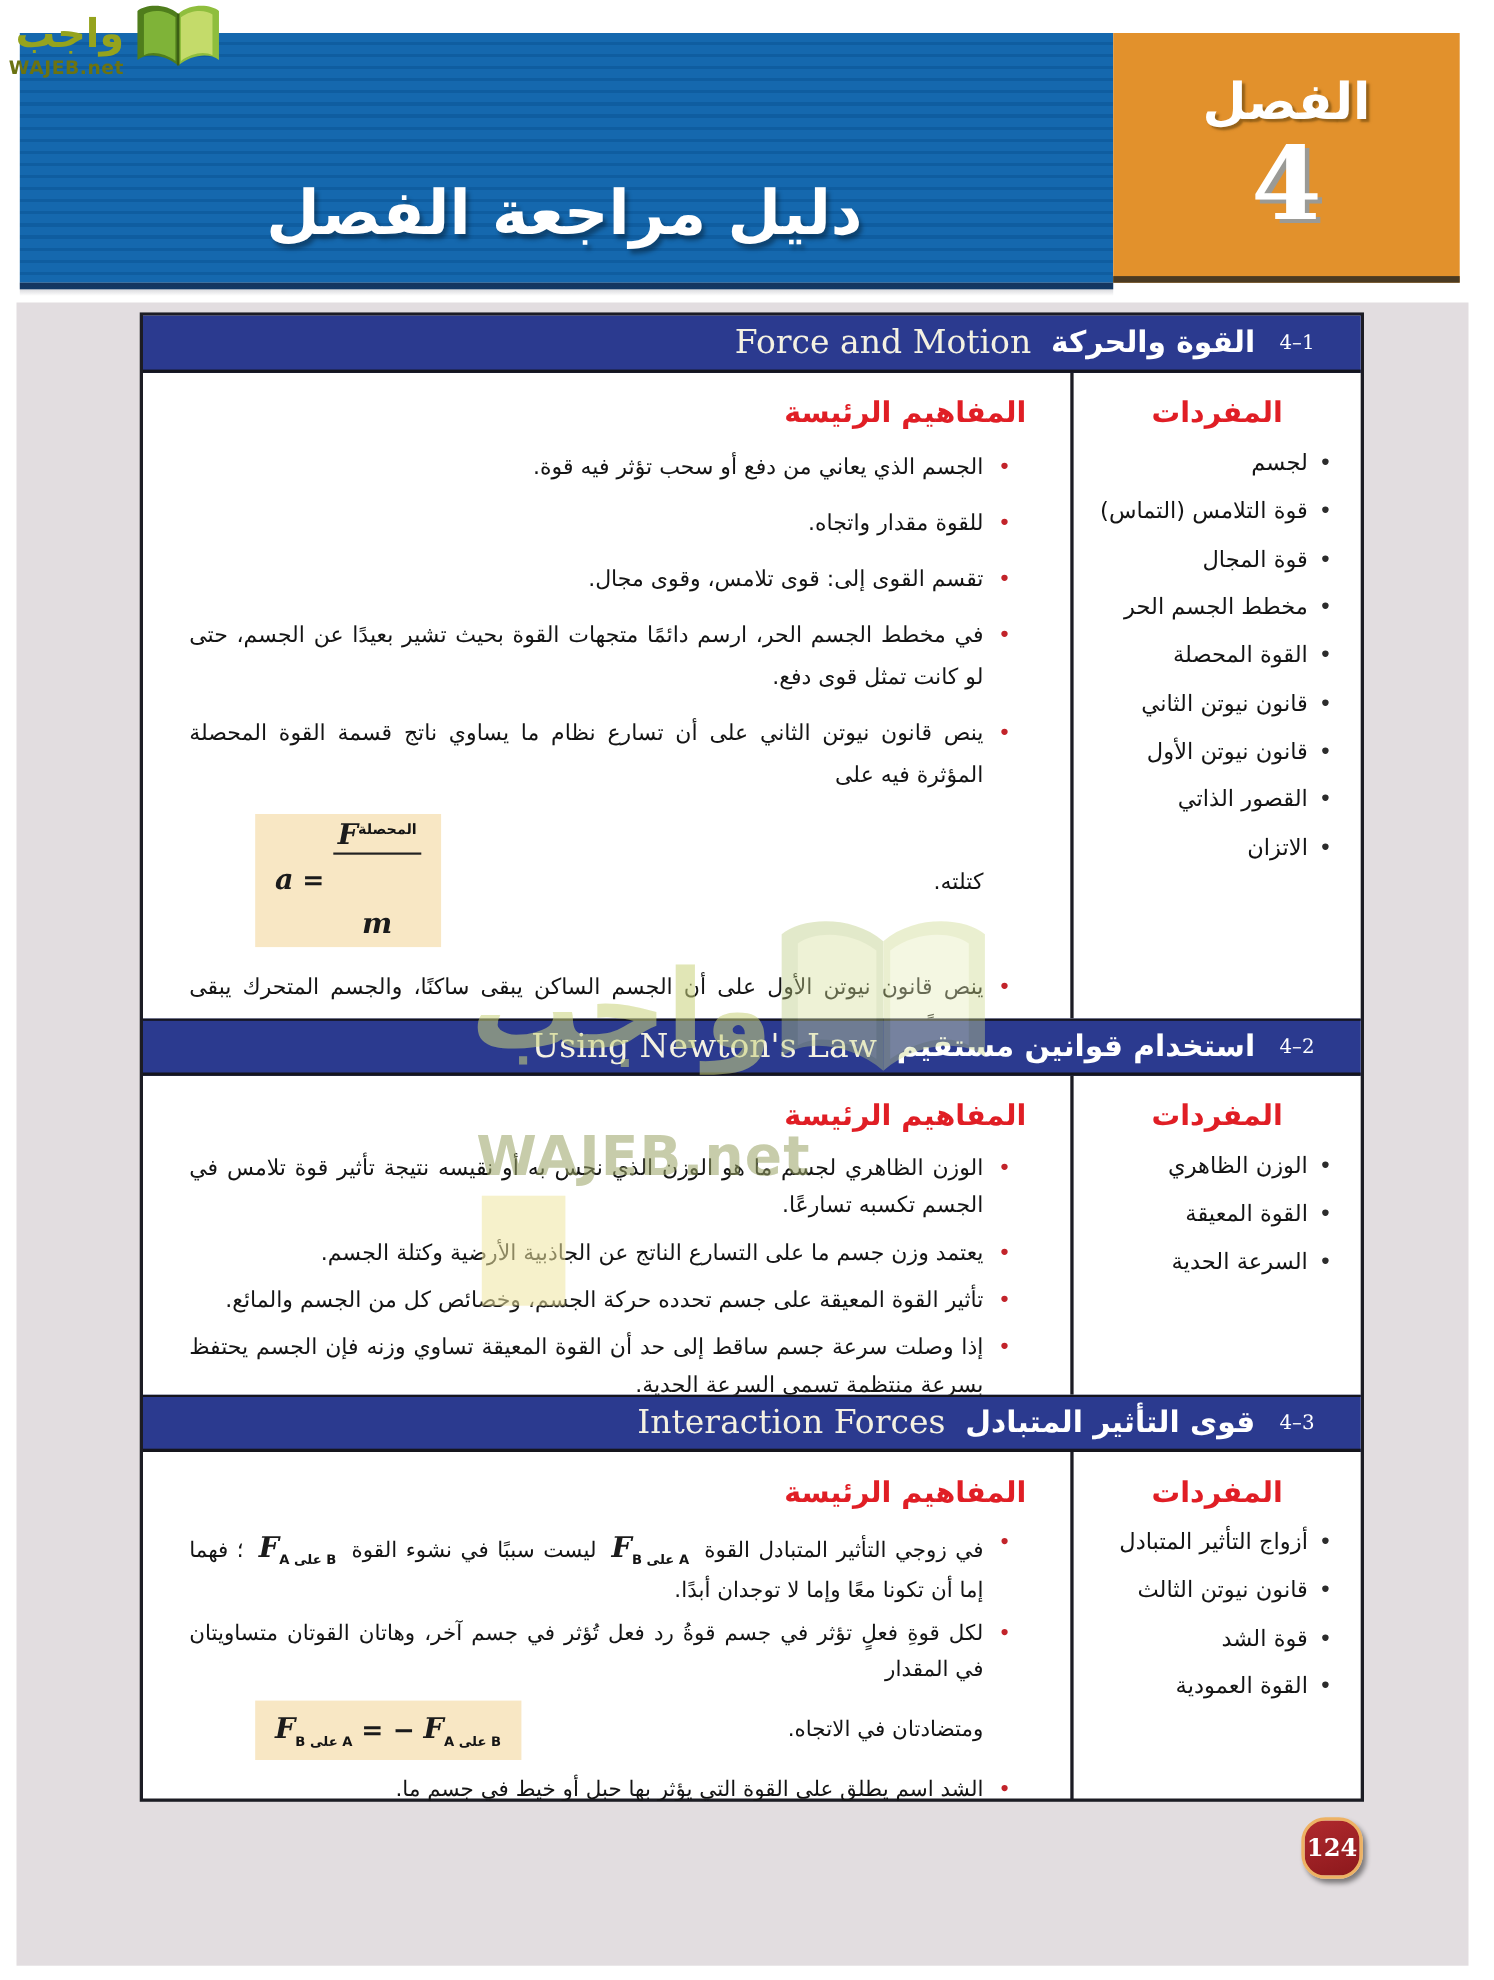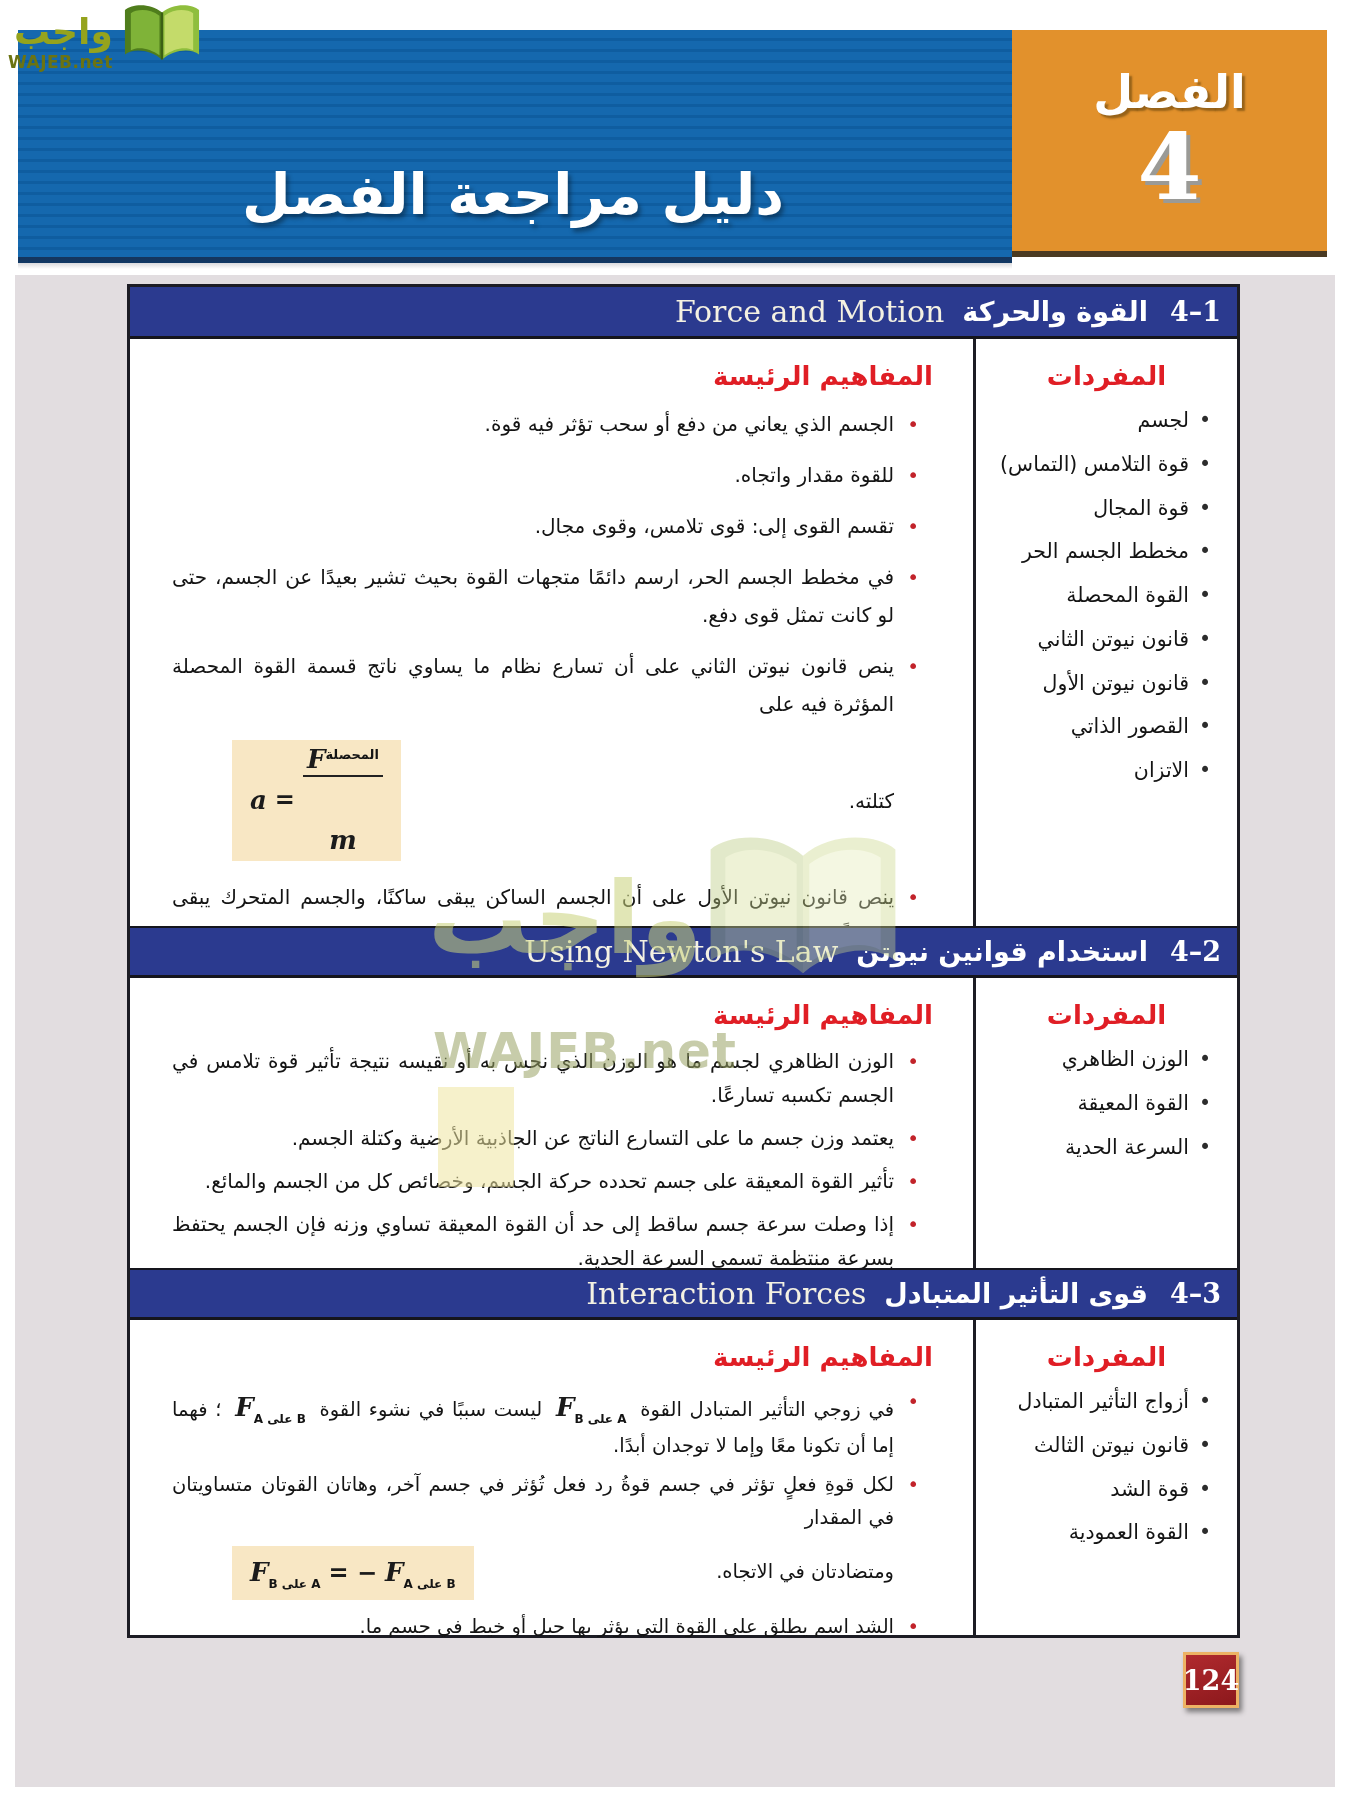--- a/index.html
+++ b/index.html
@@ -61,21 +61,21 @@
   
   .review-table{
     position:absolute;left:127px;top:284px;width:1113px;height:1354px;z-index:1;
     background:#ffffff;border:3px solid #1c1c24;box-sizing:border-box;
   }
   .sec-band{
     height:52px;background:#2b3a8f;border-top:2px solid #15151d;border-bottom:3px solid #15151d;
     box-sizing:border-box;display:flex;direction:rtl;align-items:center;color:#fff;
   }
   section:first-child .sec-band{border-top:none;}
-  .sec-num{font-family:"DejaVu Serif",serif;font-weight:700;font-size:27px;margin-right:16px;}
+  .sec-num{font-family:"DejaVu Serif",serif;font-weight:400;font-size:18px;margin-right:42px;}
   .sec-ar{font-weight:700;font-size:27px;margin-right:22px;}
   .sec-en{font-family:"DejaVu Serif",serif;font-size:30px;color:#f4f1e2;margin-right:18px;}
   .sec-body{display:flex;direction:rtl;box-sizing:border-box;overflow:hidden;}
   .s1 .sec-body{height:587px;}
   .s2 .sec-body{height:290px;}
   .s3 .sec-body{height:317px;}
   .vocab-col{width:264px;border-left:3px solid #1c1c24;box-sizing:border-box;padding:0 10px;}
   .concepts-col{flex:1;padding:0 40px 0 30px;}
   .col-head{
     color:#e01e25;font-weight:700;font-size:26px;direction:rtl;
@@ -109,23 +109,23 @@
   .frac{display:inline-flex;flex-direction:column;align-items:center;gap:48px;}
   .frac .num{border-bottom:2px solid #222;padding:0 4px;line-height:1.15;}
   .frac .den{line-height:1.2;}
   .flabel{font-size:13px;font-weight:700;vertical-align:9px;font-family:"DejaVu Sans",sans-serif;font-style:normal;}
   .fsub{font-size:12px;font-weight:700;vertical-align:-7px;font-family:"DejaVu Sans",sans-serif;font-style:normal;}
   .inlineF{direction:ltr;display:inline-block;margin:0 6px;white-space:nowrap;}
   
   .page-badge{
     position:absolute;left:1183px;top:1652px;width:56px;height:56px;z-index:4;
     background:linear-gradient(160deg,#b02a2e,#8c181c);border:3px solid #edb264;
-    border-radius:0;box-sizing:border-box;box-shadow:3px 4px 5px rgba(0,0,0,.45);
+    border-radius:22px;box-sizing:border-box;box-shadow:3px 4px 5px rgba(0,0,0,.45);
     display:flex;align-items:center;justify-content:center;
-    color:#fff;font-family:"DejaVu Serif",serif;font-weight:700;font-size:27px;
+    color:#fff;font-family:"DejaVu Serif",serif;font-weight:700;font-size:22px;
   }
 </style>
 </head>
 <body>
 
 <div class="page">
 
   <div class="gray-bg"></div>
 
   <header class="banner">
@@ -208,21 +208,21 @@
             <li>ينص قانون نيوتن الأول على أن الجسم الساكن يبقى ساكنًا، والجسم المتحرك يبقى متحركًا في خط مستقيم وبسرعة منتظمة فقط إذا كانت القوة المحصلة المؤثرة في الجسم تساوي صفرًا.</li>
 
           </ul>
         </div>
       </div>
     </section>
 
     <section class="s2">
       <div class="sec-band">
         <span class="sec-num" dir="ltr">4–2</span>
-        <span class="sec-ar">استخدام قوانين نيوتن</span>
+        <span class="sec-ar">استخدام قوانين مستقيم</span>
         <span class="sec-en">Using Newton's Law</span>
       </div>
       <div class="sec-body">
         <div class="vocab-col">
           <h3 class="col-head">المفردات</h3>
           <ul class="vocab-list">
             <li>الوزن الظاهري</li>
             <li>القوة المعيقة</li>
             <li>السرعة الحدية</li>
           </ul>

